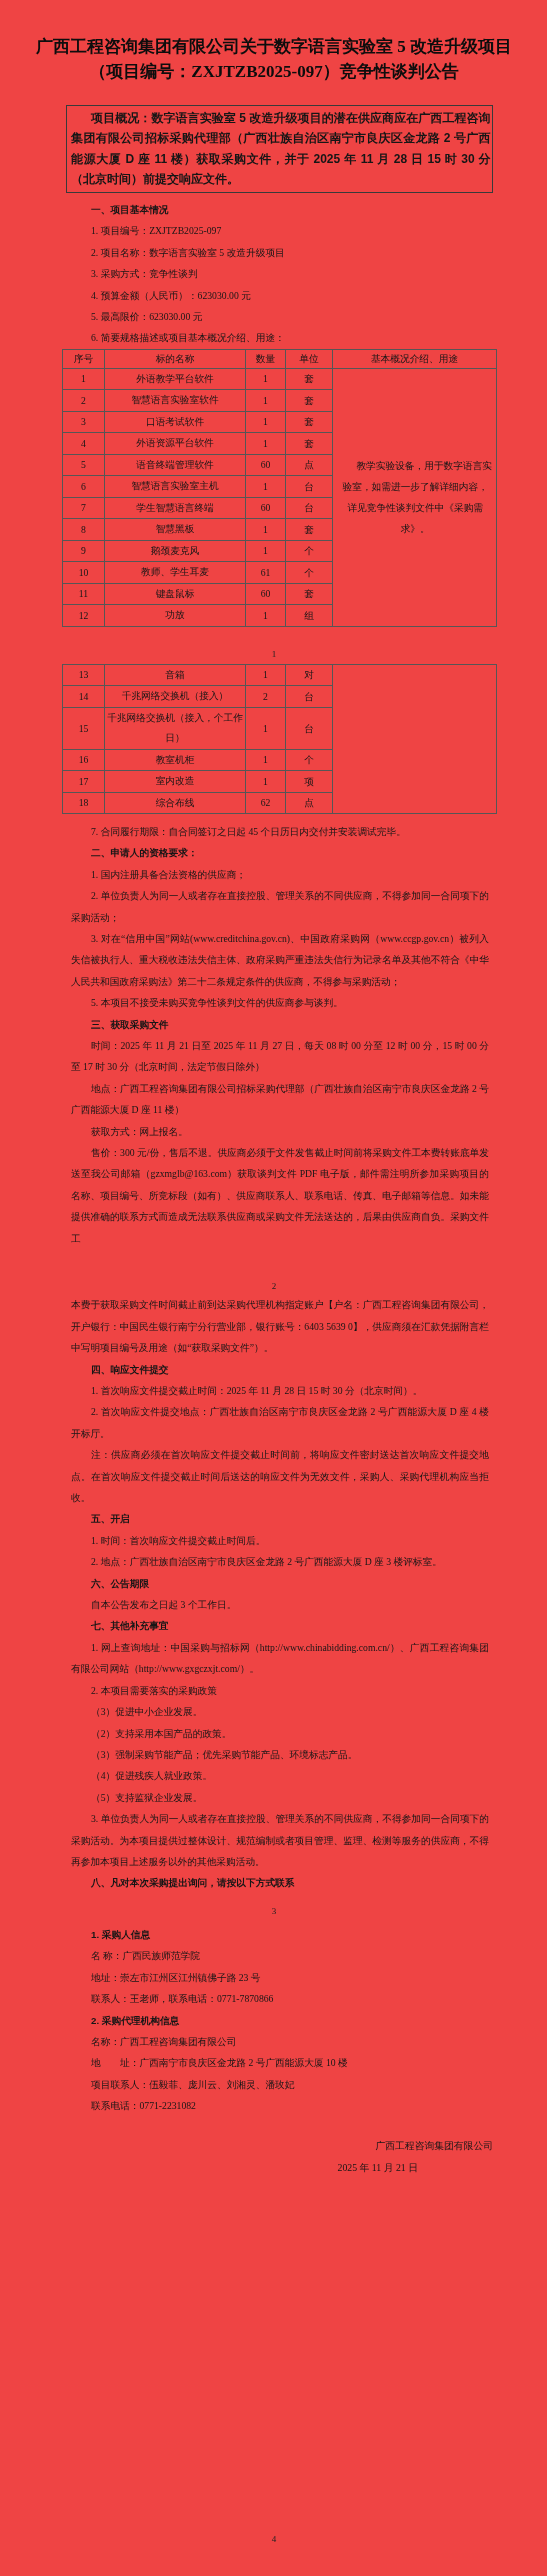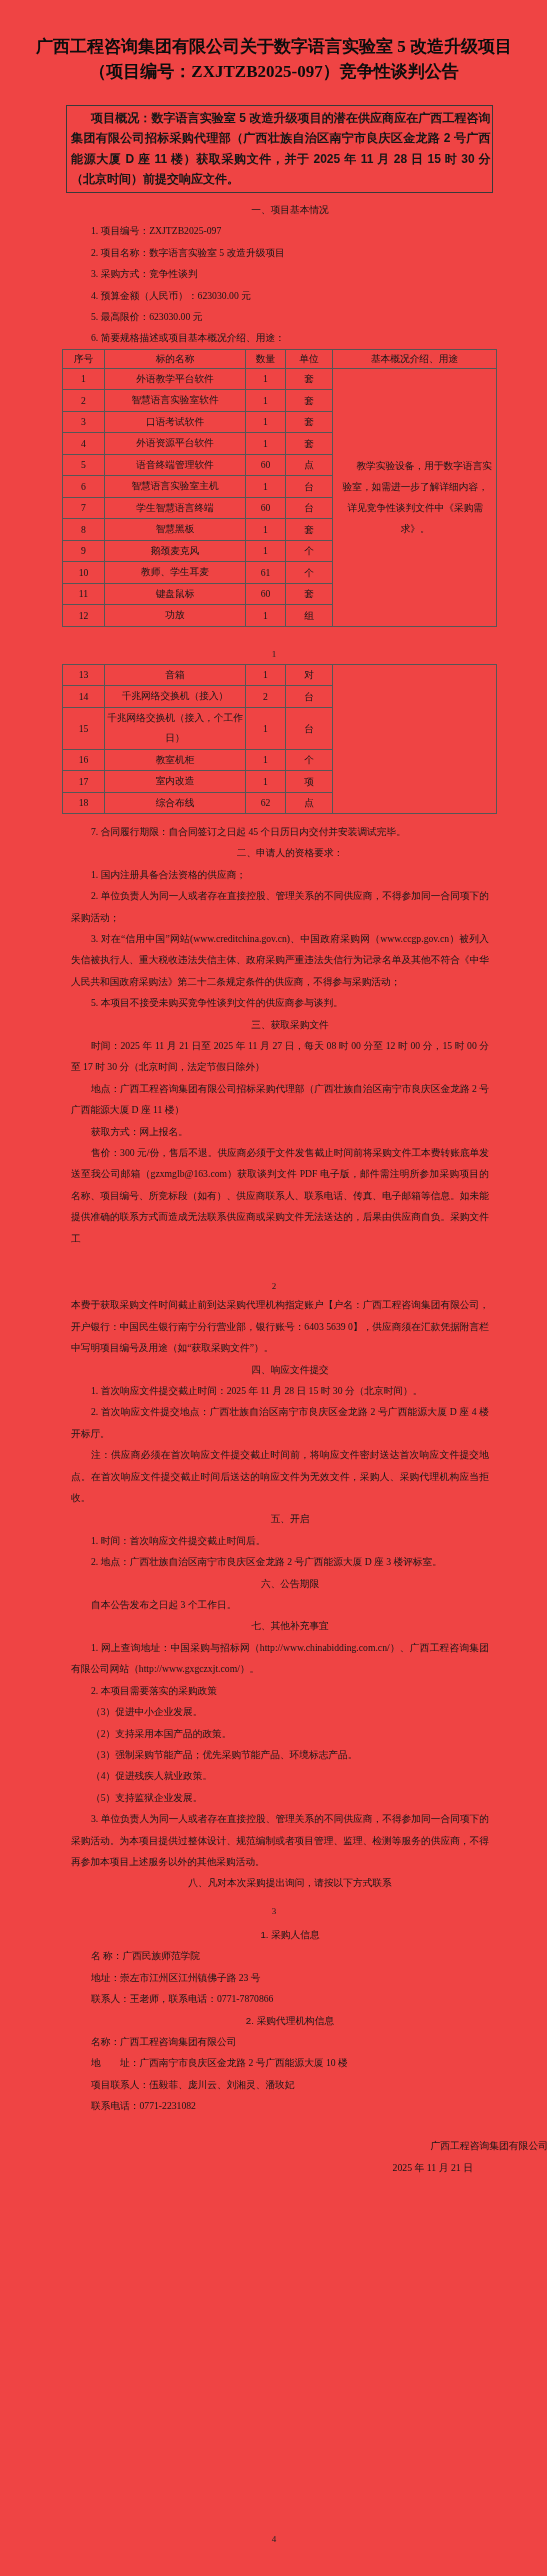--- a/index.html
+++ b/index.html
@@ -13,39 +13,39 @@
   .doc-title{margin:34px 27px 0 27px;text-align:center;font-weight:bold;
              font-size:17px;line-height:25px;color:#0d0d0d;}
 
   .obox{box-sizing:border-box;margin:20.5px 0 0 66px;width:427px;border:1.4px solid #3a3a3a;
         padding:2.1px 1.4px 2.1px 4.1px;font-family:"Liberation Sans","DejaVu Sans",sans-serif;
         font-weight:600;font-size:12px;line-height:20.5px;text-align:justify;text-indent:20px;}
 
   .p{margin:0;padding:0 59px 0 71px;font-size:9.7px;line-height:21.4px;
      text-align:justify;word-break:break-all;}
   .ind{text-indent:20px;}
-  .h{font-family:"Liberation Sans","DejaVu Sans",sans-serif;font-weight:400;text-align:center;}
+  .h{font-family:"Liberation Sans","DejaVu Sans",sans-serif;font-weight:700;text-align:left;}
   .mt9{margin-top:6.2px;}
   .mt10{margin-top:6.8px;}
   .mt2{margin-top:1.4px;}
   .mt4{margin-top:7px;}
 
   table.doc-table{border-collapse:collapse;table-layout:fixed;margin-left:62px;width:435px;
         border:1.4px solid #6e6e6e;font-size:9.7px;color:#161616;}
   table.doc-table td{border:0.7px solid #565656;text-align:center;vertical-align:middle;
         padding:0;overflow:hidden;}
   table.doc-table tr.hrow td{height:18px;line-height:12.3px;}
   table.doc-table tr.drow td{height:20.5px;line-height:15px;}
   td.name-cell{line-height:20.5px !important;}
   td.desc-cell{text-align:justify;vertical-align:middle;padding:0 3.4px 0 4.8px !important;
         text-indent:18px;line-height:21px !important;word-break:break-all;}
   .t1{margin-top:0;border-radius:9px;}
   .t2{margin-top:2.7px;}
 
-  .sig-block{margin-top:18px;text-align:right;
+  .sig-block{margin-top:18px;padding-right:55px;text-align:right;
         font-size:9.8px;line-height:22.6px;}
   .sig-date{padding-right:75px;}
 
   .pagenum{position:absolute;left:0;right:0;text-align:center;font-size:9px;
         line-height:10.3px;color:#222;}
   .pn1{bottom:2.1px;}
   .pn2{bottom:1.4px;}
   .pn3{bottom:0.7px;}
   .pn4{bottom:31.5px;}
 </style>

